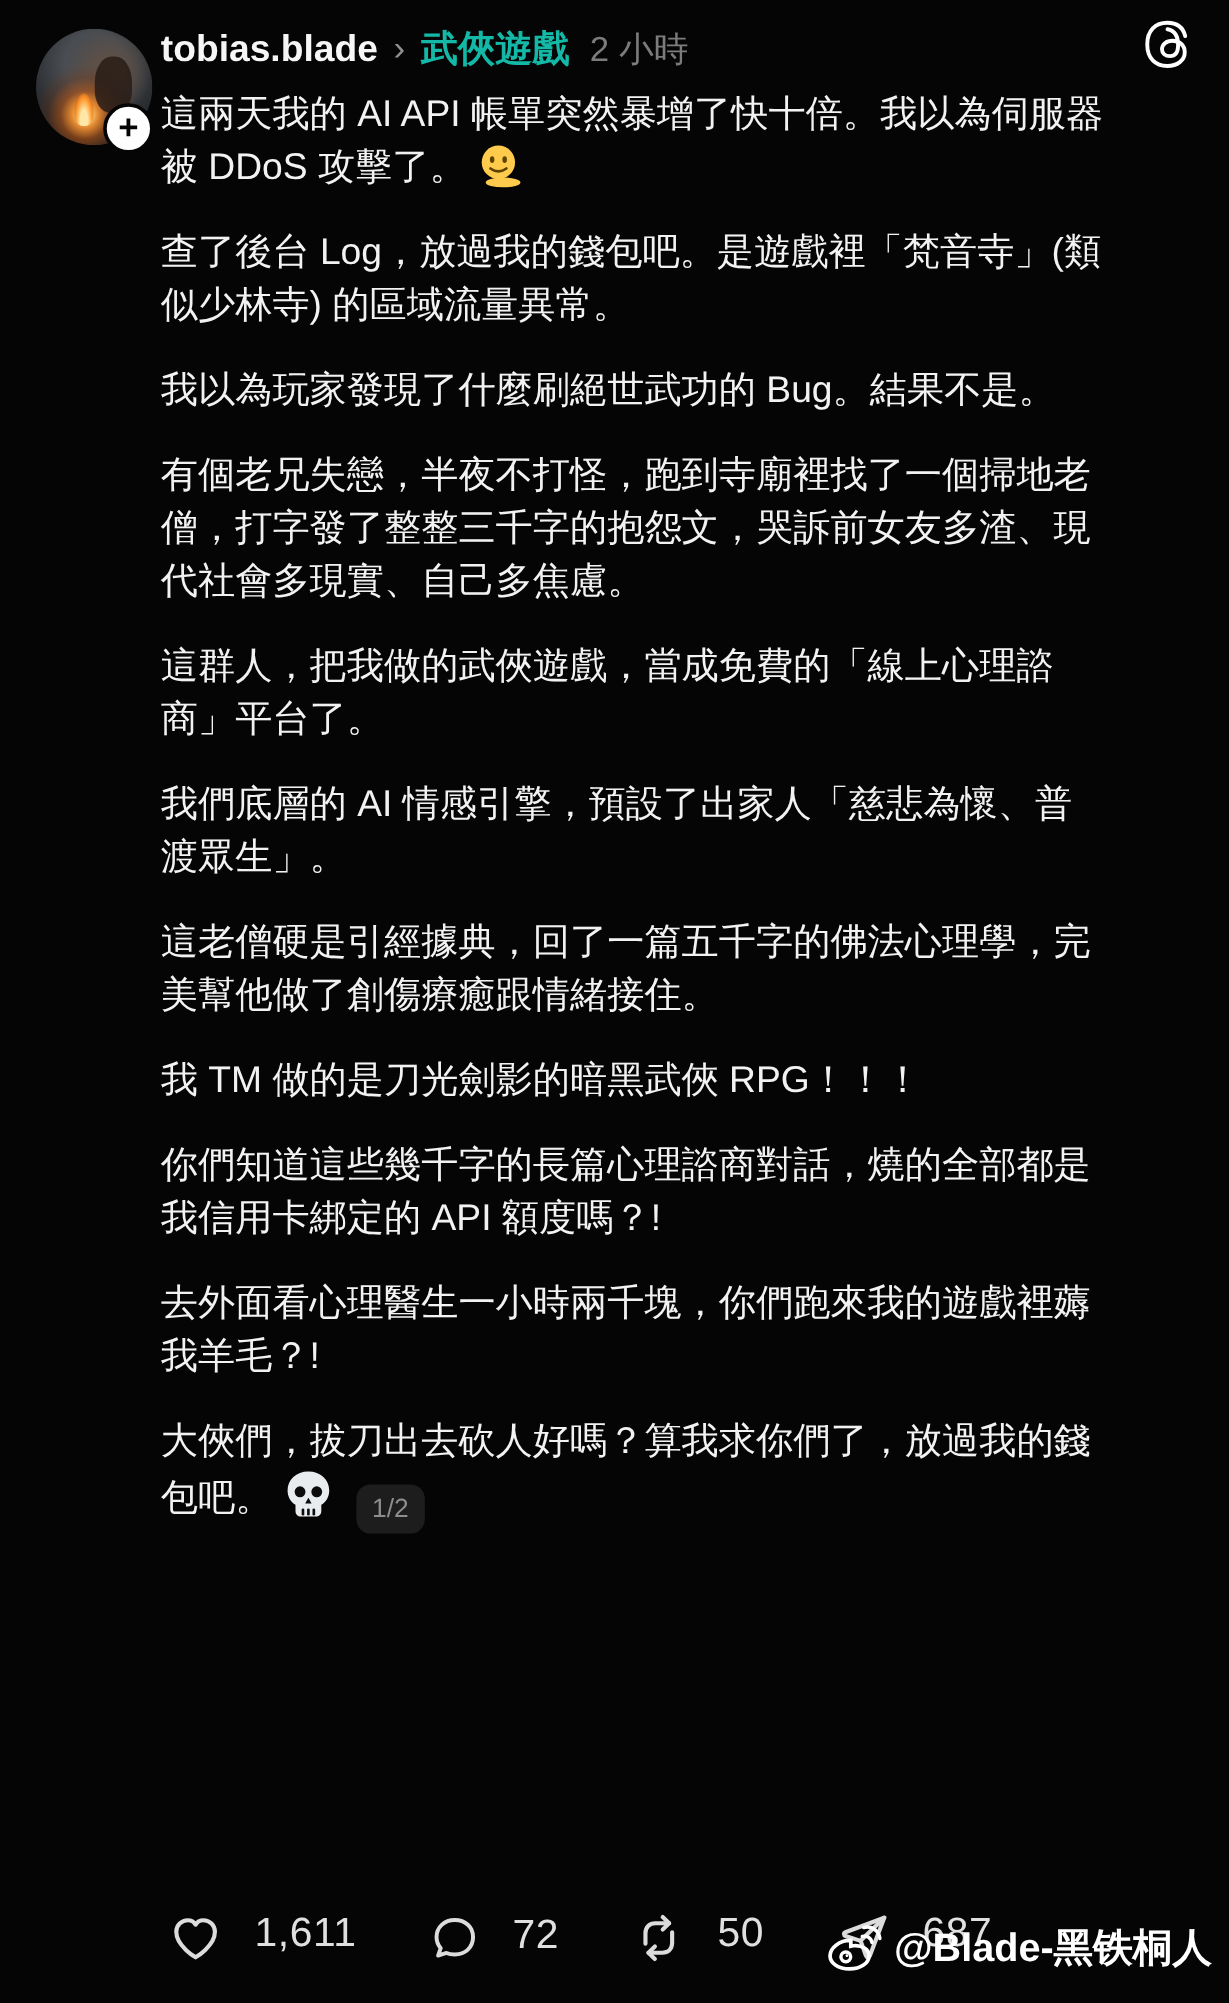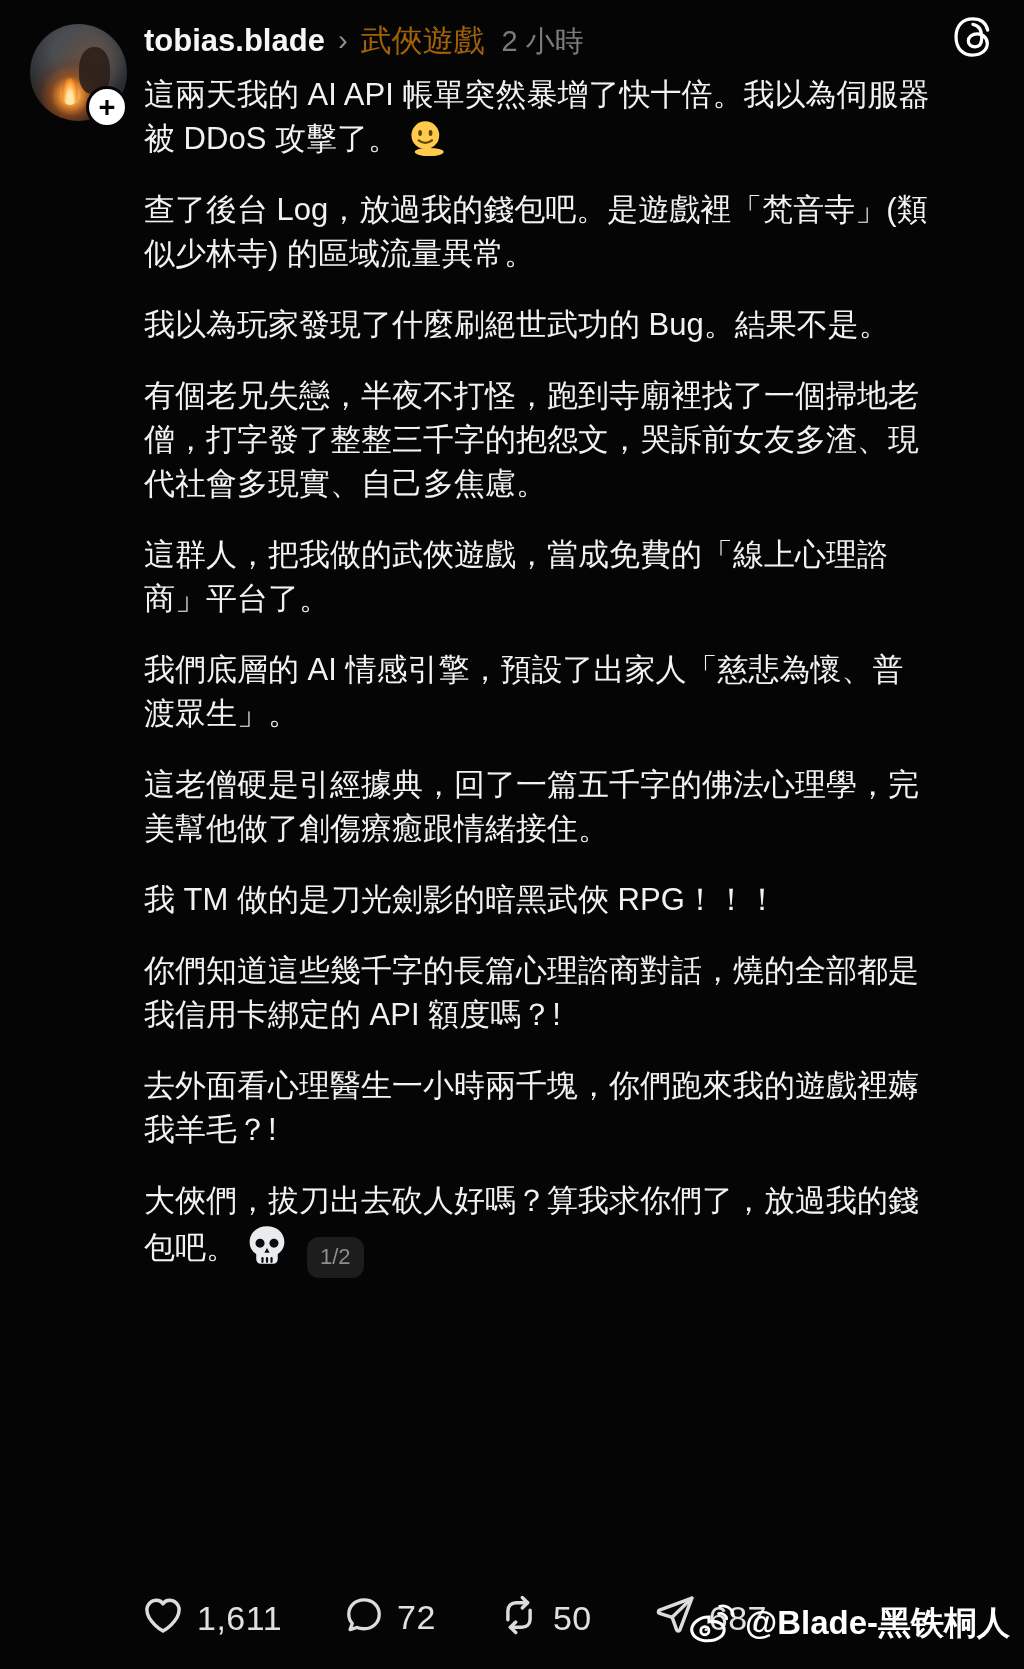--- a/index.html
+++ b/index.html
@@ -31,42 +31,42 @@
     border-radius:50% 50% 46% 46% / 62% 62% 38% 38%;
   }
   .plus-badge {
     position:absolute; left:56px; top:62px; width:42px; height:42px; border-radius:50%;
     background:#ffffff; color:#050505; border:3px solid #050505;
     display:flex; align-items:center; justify-content:center;
     font-size:29px; font-weight:700; line-height:1;
   }
   
   .threads-logo { position:absolute; right:30px; top:14px; }
-  .content { position:absolute; left:144px; top:20px; width:790px; }
+  .content { position:absolute; left:134px; top:20px; width:790px; }
   .header-row { display:flex; align-items:baseline; gap:13px; white-space:nowrap; }
   .username  { font-size:31px; font-weight:700; color:#f6f6f6; }
   .separator { font-size:29px; color:#8f8f8f; position:relative; top:-1px; }
-  .community { font-size:31px; font-weight:400; color:#a16207; }
+  .community { font-size:31px; font-weight:700; color:#14b8a6; }
   .timestamp { font-size:29px; color:#7c7c7c; margin-left:4px; }
   
   .body { margin-top:11px; font-size:31px; line-height:44px; color:#f2f2f2; }
   .body p { margin:4px 0 27px; word-break:break-word; }
   .body p:last-child { margin-bottom:0; }
   .inline-emoji { vertical-align:-9px; margin-left:8px; }
   .page-badge {
     display:inline-block; vertical-align:-6px; margin-left:18px;
     background:#1d1d1d; color:#8d8d8d; border-radius:12px;
     padding:6px 13px; font-size:22px; line-height:1.3;
   }
   
   .actions {
     position:absolute; left:140px; top:1592px;
     display:flex; align-items:center; gap:60px;
   }
-  .action { display:flex; align-items:flex-end; gap:11px; cursor:pointer; }
+  .action { display:flex; align-items:flex-start; gap:26px; cursor:pointer; }
   .action .count { font-size:34px; color:#e0e0e0; letter-spacing:.5px; }
   
   .watermark {
     position:absolute; right:14px; top:1601px;
     display:flex; align-items:center; gap:9px;
     color:#ffffff; font-size:33px; font-weight:600; white-space:nowrap;
   }
 </style>
 </head>
 <body>

